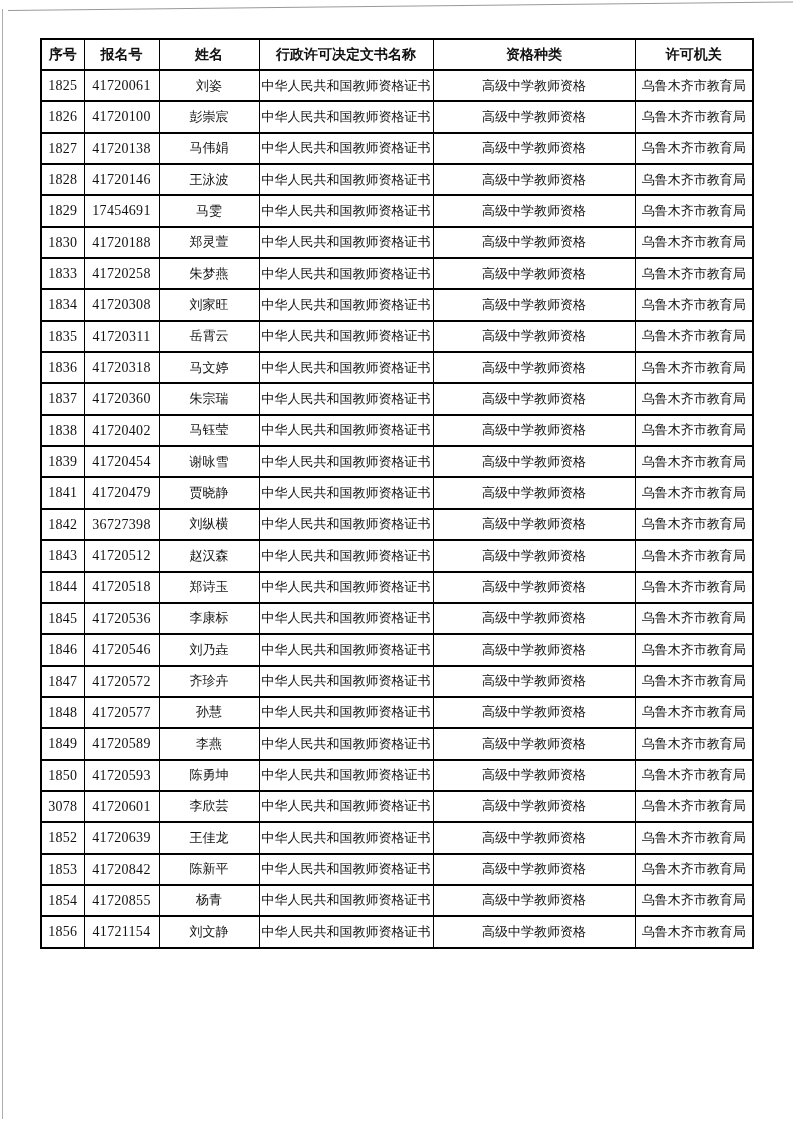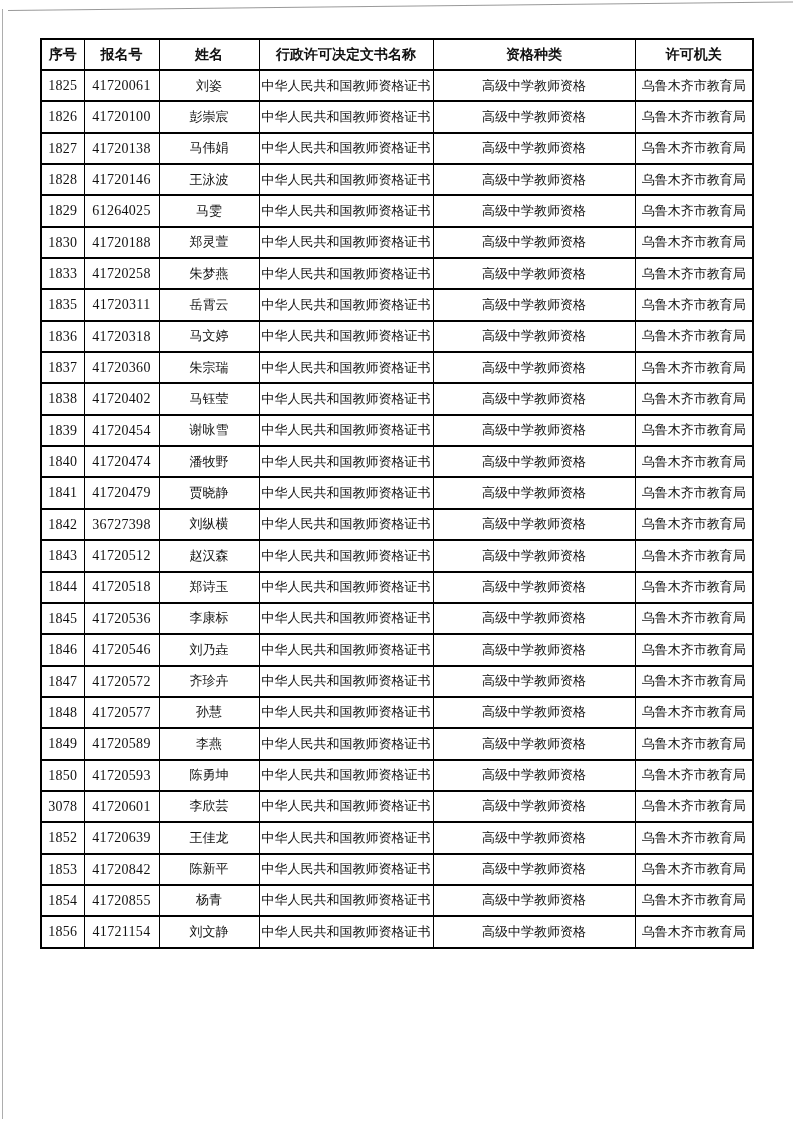--- a/index.html
+++ b/index.html
@@ -127,21 +127,21 @@
         <tr>
           <td class="col-serial">1828</td>
           <td class="col-regno">41720146</td>
           <td class="col-name">王泳波</td>
           <td class="col-document-name">中华人民共和国教师资格证书</td>
           <td class="col-qual-type">高级中学教师资格</td>
           <td class="col-authority">乌鲁木齐市教育局</td>
         </tr>
         <tr>
           <td class="col-serial">1829</td>
-          <td class="col-regno">61264025</td>
+          <td class="col-regno">17454691</td>
           <td class="col-name">马雯</td>
           <td class="col-document-name">中华人民共和国教师资格证书</td>
           <td class="col-qual-type">高级中学教师资格</td>
           <td class="col-authority">乌鲁木齐市教育局</td>
         </tr>
         <tr>
           <td class="col-serial">1830</td>
           <td class="col-regno">41720188</td>
           <td class="col-name">郑灵萱</td>
           <td class="col-document-name">中华人民共和国教师资格证书</td>
@@ -150,20 +150,28 @@
         </tr>
         <tr>
           <td class="col-serial">1833</td>
           <td class="col-regno">41720258</td>
           <td class="col-name">朱梦燕</td>
           <td class="col-document-name">中华人民共和国教师资格证书</td>
           <td class="col-qual-type">高级中学教师资格</td>
           <td class="col-authority">乌鲁木齐市教育局</td>
         </tr>
         <tr>
+          <td class="col-serial">1834</td>
+          <td class="col-regno">41720308</td>
+          <td class="col-name">刘家旺</td>
+          <td class="col-document-name">中华人民共和国教师资格证书</td>
+          <td class="col-qual-type">高级中学教师资格</td>
+          <td class="col-authority">乌鲁木齐市教育局</td>
+        </tr>
+        <tr>
           <td class="col-serial">1835</td>
           <td class="col-regno">41720311</td>
           <td class="col-name">岳霄云</td>
           <td class="col-document-name">中华人民共和国教师资格证书</td>
           <td class="col-qual-type">高级中学教师资格</td>
           <td class="col-authority">乌鲁木齐市教育局</td>
         </tr>
         <tr>
           <td class="col-serial">1836</td>
           <td class="col-regno">41720318</td>
@@ -185,28 +193,20 @@
           <td class="col-regno">41720402</td>
           <td class="col-name">马钰莹</td>
           <td class="col-document-name">中华人民共和国教师资格证书</td>
           <td class="col-qual-type">高级中学教师资格</td>
           <td class="col-authority">乌鲁木齐市教育局</td>
         </tr>
         <tr>
           <td class="col-serial">1839</td>
           <td class="col-regno">41720454</td>
           <td class="col-name">谢咏雪</td>
-          <td class="col-document-name">中华人民共和国教师资格证书</td>
-          <td class="col-qual-type">高级中学教师资格</td>
-          <td class="col-authority">乌鲁木齐市教育局</td>
-        </tr>
-        <tr>
-          <td class="col-serial">1840</td>
-          <td class="col-regno">41720474</td>
-          <td class="col-name">潘牧野</td>
           <td class="col-document-name">中华人民共和国教师资格证书</td>
           <td class="col-qual-type">高级中学教师资格</td>
           <td class="col-authority">乌鲁木齐市教育局</td>
         </tr>
         <tr>
           <td class="col-serial">1841</td>
           <td class="col-regno">41720479</td>
           <td class="col-name">贾晓静</td>
           <td class="col-document-name">中华人民共和国教师资格证书</td>
           <td class="col-qual-type">高级中学教师资格</td>

